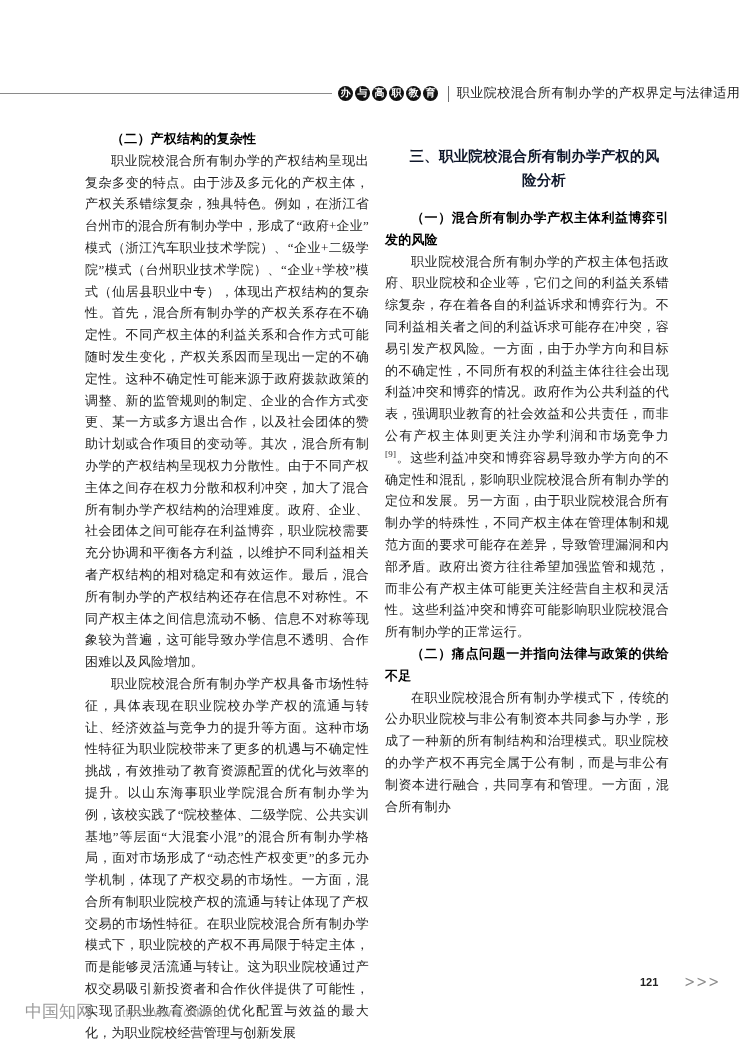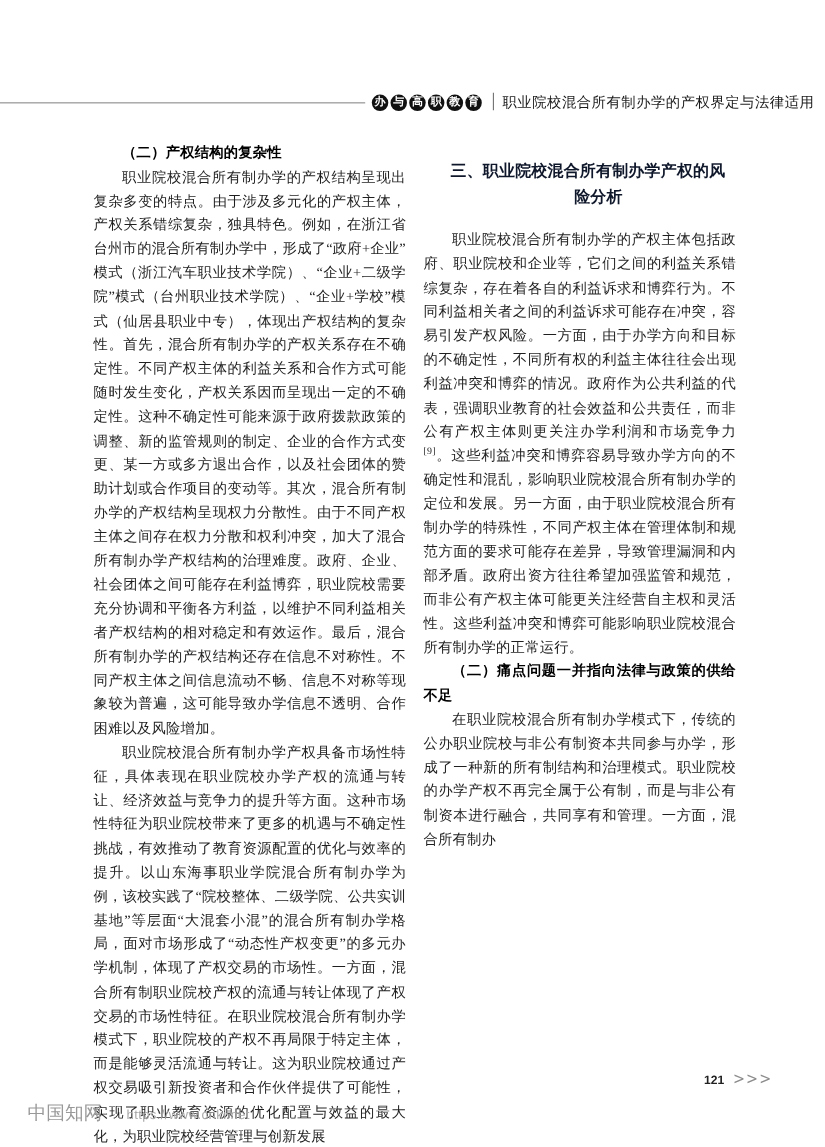--- a/index.html
+++ b/index.html
@@ -43,21 +43,21 @@
   }
   .section-heading{
     font-family:"Liberation Sans","DejaVu Sans",sans-serif;
     font-weight:bold;font-size:14.5px;line-height:24px;color:#0f172a;
     margin:16px 0 15px 0;padding-left:42px;padding-right:8px;text-indent:-19px;
     text-align:center;
   }
   sup{font-size:9px;line-height:0;}
   
   .page-num-row{
-    position:absolute;top:974px;left:640px;display:flex;align-items:center;gap:8px;
+    position:absolute;top:974px;left:640px;display:flex;align-items:center;gap:26px;
   }
   .page-num{
     font-family:"Liberation Sans","DejaVu Sans",sans-serif;
     font-size:11px;font-weight:bold;color:#222;
   }
   .chevrons{
     font-family:"DejaVu Sans",sans-serif;
     font-size:13px;color:#8c8c8c;letter-spacing:1px;transform:scaleY(1.15);
   }
   .site-footer{
@@ -91,20 +91,21 @@
 </div>
 
 <div class="column col-left">
   <p class="para-heading">（二）产权结构的复杂性</p>
   <p>职业院校混合所有制办学的产权结构呈现出复杂多变的特点。由于涉及多元化的产权主体，产权关系错综复杂，独具特色。例如，在浙江省台州市的混合所有制办学中，形成了“政府+企业”模式（浙江汽车职业技术学院）、“企业+二级学院”模式（台州职业技术学院）、“企业+学校”模式（仙居县职业中专），体现出产权结构的复杂性。首先，混合所有制办学的产权关系存在不确定性。不同产权主体的利益关系和合作方式可能随时发生变化，产权关系因而呈现出一定的不确定性。这种不确定性可能来源于政府拨款政策的调整、新的监管规则的制定、企业的合作方式变更、某一方或多方退出合作，以及社会团体的赞助计划或合作项目的变动等。其次，混合所有制办学的产权结构呈现权力分散性。由于不同产权主体之间存在权力分散和权利冲突，加大了混合所有制办学产权结构的治理难度。政府、企业、社会团体之间可能存在利益博弈，职业院校需要充分协调和平衡各方利益，以维护不同利益相关者产权结构的相对稳定和有效运作。最后，混合所有制办学的产权结构还存在信息不对称性。不同产权主体之间信息流动不畅、信息不对称等现象较为普遍，这可能导致办学信息不透明、合作困难以及风险增加。</p>
   <p>职业院校混合所有制办学产权具备市场性特征，具体表现在职业院校办学产权的流通与转让、经济效益与竞争力的提升等方面。这种市场性特征为职业院校带来了更多的机遇与不确定性挑战，有效推动了教育资源配置的优化与效率的提升。以山东海事职业学院混合所有制办学为例，该校实践了“院校整体、二级学院、公共实训基地”等层面“大混套小混”的混合所有制办学格局，面对市场形成了“动态性产权变更”的多元办学机制，体现了产权交易的市场性。一方面，混合所有制职业院校产权的流通与转让体现了产权交易的市场性特征。在职业院校混合所有制办学模式下，职业院校的产权不再局限于特定主体，而是能够灵活流通与转让。这为职业院校通过产权交易吸引新投资者和合作伙伴提供了可能性，实现了职业教育资源的优化配置与效益的最大化，为职业院校经营管理与创新发展</p>
 </div>
 
 <div class="column col-right">
   <div class="section-heading">三、职业院校混合所有制办学产权的风险分析</div>
+  <p class="para-heading">（一）混合所有制办学产权主体利益博弈引发的风险</p>
   <p><span>职业院校混合所有制办学的产权主体包括政府、职业院校和企业等，它们之间的利益关系错综复杂，存在着各自的利益诉求和博弈行为。不同利益相关者之间的利益诉求可能存在冲突，容易引发产权风险。一方面，由于办学方向和目标的不确定性，不同所有权的利益主体往往会出现利益冲突和博弈的情况。政府作为公共利益的代表，强调职业教育的社会效益和公共责任，而非公有产权主体则更关注办学利润和市场竞争力</span><sup>[9]</sup><span>。这些利益冲突和博弈容易导致办学方向的不确定性和混乱，影响职业院校混合所有制办学的定位和发展。另一方面，由于职业院校混合所有制办学的特殊性，不同产权主体在管理体制和规范方面的要求可能存在差异，导致管理漏洞和内部矛盾。政府出资方往往希望加强监管和规范，而非公有产权主体可能更关注经营自主权和灵活性。这些利益冲突和博弈可能影响职业院校混合所有制办学的正常运行。</span></p>
   <p class="para-heading">（二）痛点问题一并指向法律与政策的供给不足</p>
   <p>在职业院校混合所有制办学模式下，传统的公办职业院校与非公有制资本共同参与办学，形成了一种新的所有制结构和治理模式。职业院校的办学产权不再完全属于公有制，而是与非公有制资本进行融合，共同享有和管理。一方面，混合所有制办</p>
 </div>
 
 <div class="page-num-row">
   <span class="page-num">121</span>
   <span class="chevrons">&gt;&gt;&gt;</span>
 </div>
 

